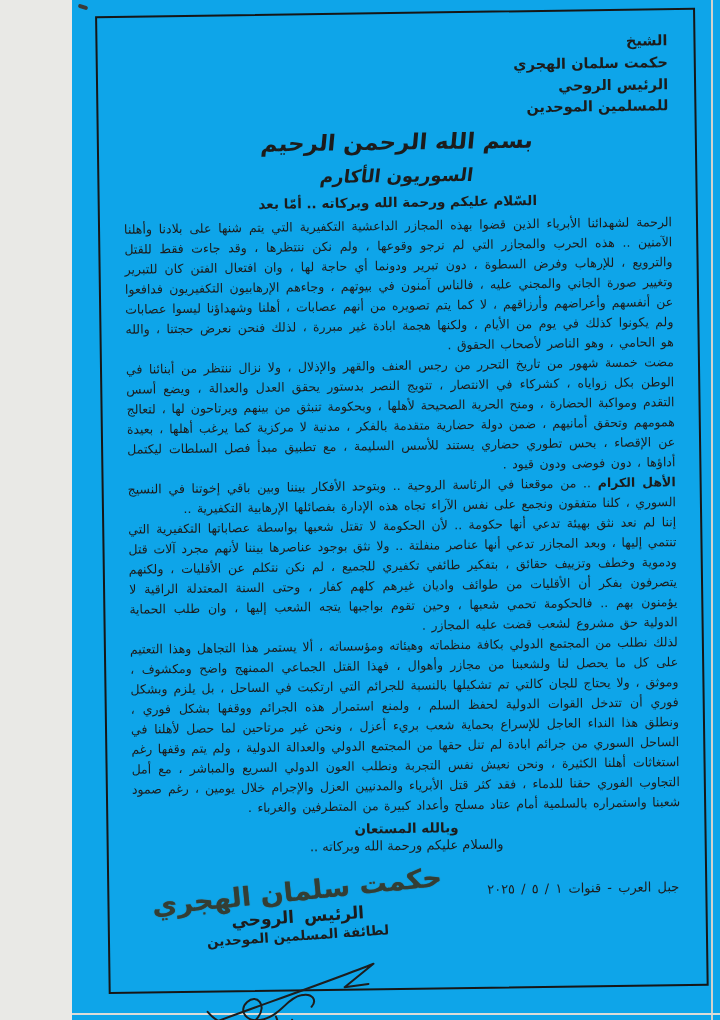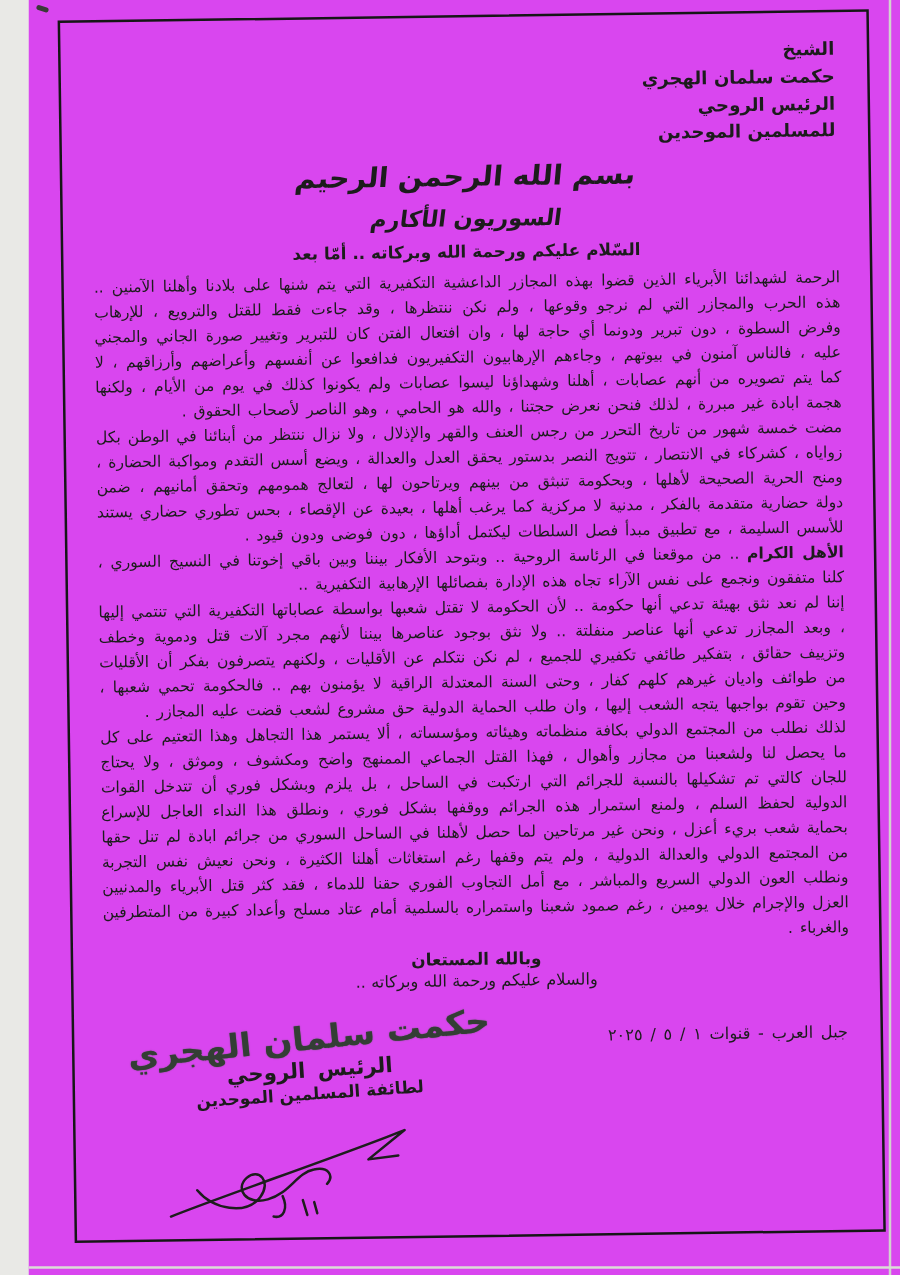--- a/index.html
+++ b/index.html
@@ -5,23 +5,23 @@
   html, body {
     margin: 0;
     padding: 0;
     width: 720px;
     height: 1020px;
     overflow: hidden;
     background: #e9e9e6;
   }
   .paper {
     position: relative;
-    width: 697px;
+    width: 648px;
     height: 1020px;
-    background: #d946ef;
+    background: #0ea5e9;
     color: #1c1c1c;
     font-family: "DejaVu Sans", sans-serif;
     overflow: hidden;
     text-decoration: underline;
   }
   
   .paper-edge-right {
     position: absolute; top: 0; bottom: 0; right: 7px; width: 2px;
     background: #d2d2cd;
   }

